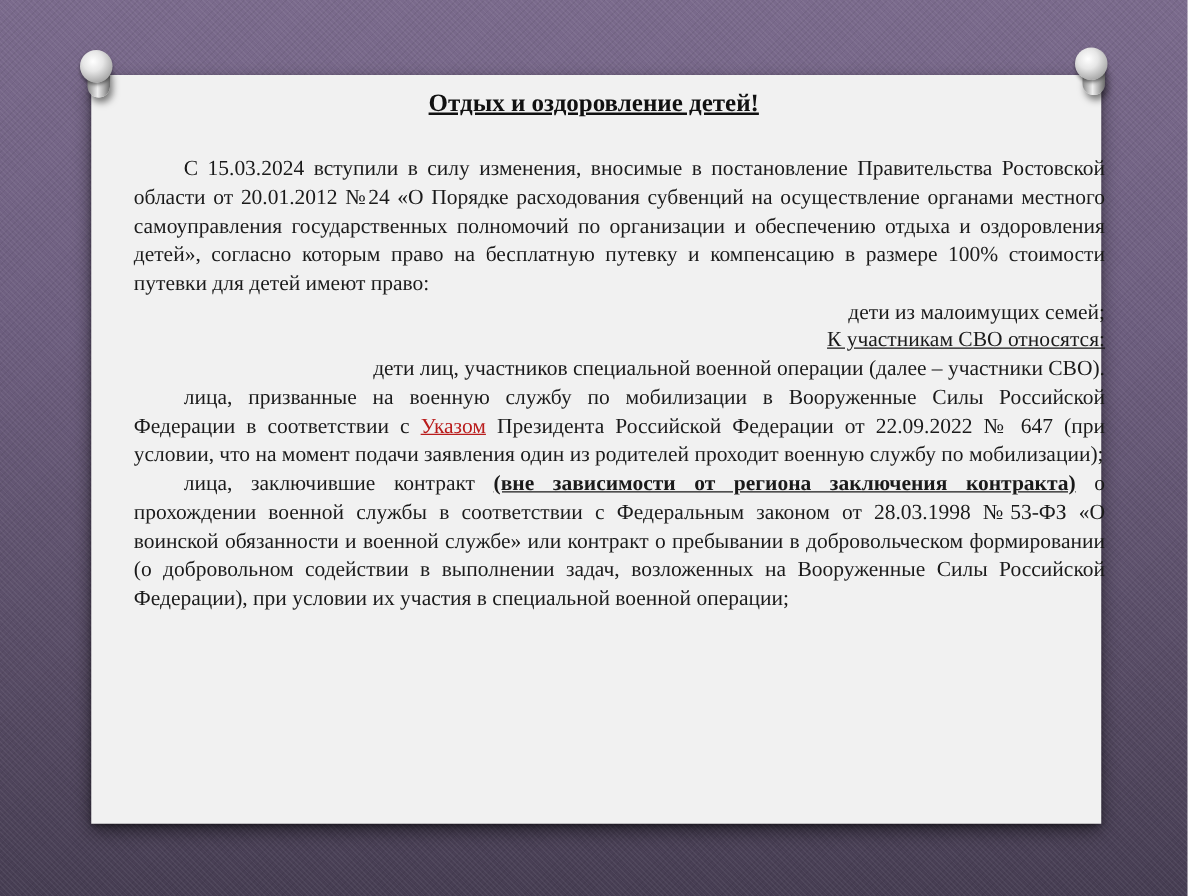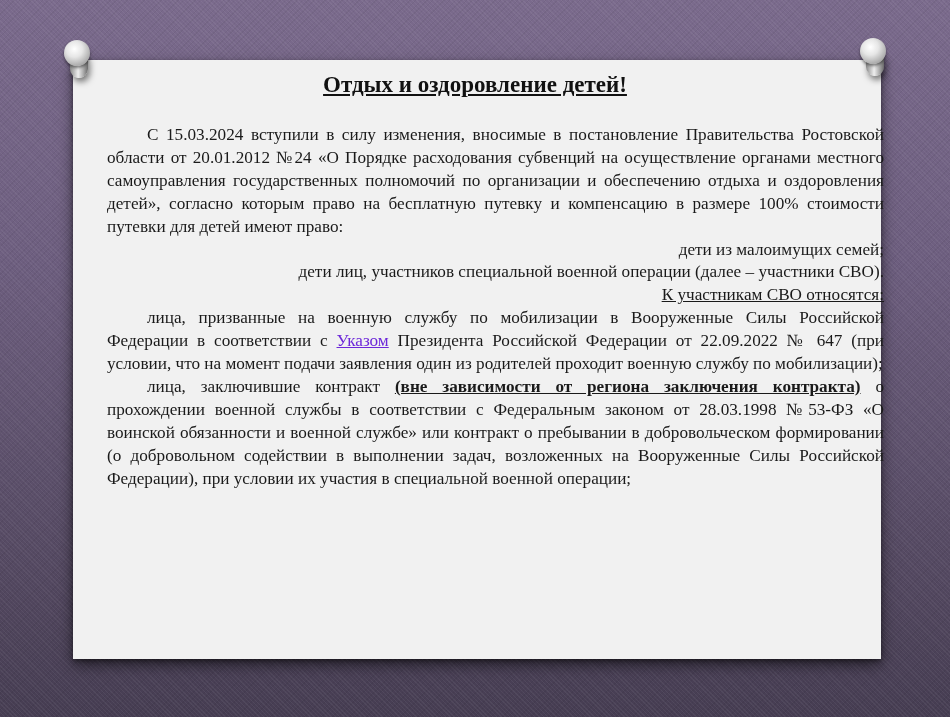--- a/index.html
+++ b/index.html
@@ -29,30 +29,30 @@
     .pin .neck {
       position:absolute; left:6px; top:16px; width:18px; height:22px; border-radius:0 0 9px 9px;
       background: linear-gradient(90deg, #8a8a8a 0%, #eeeeee 45%, #b5b5b5 70%, #6a6a6a 100%);
       box-shadow: 2px 4px 6px rgba(0,0,0,0.5);
     }
     .pin-left { left:64px; top:40px; }
     .pin-right { left:860px; top:38px; }
 
     .title {
       position:absolute; left:0; right:0; top:72px; text-align:center;
-      font-weight:bold; font-size:23px; color:#111; text-decoration:underline;
+      font-weight:bold; font-size:20px; color:#111; text-decoration:underline;
     }
     .content {
       position:absolute; left:107px; width:777px; top:124px;
       font-size:17.2px; line-height:22.9px; color:#1a1a1a; text-align:justify;
     }
     .content p { margin:0; text-indent:40px; }
     .content p.tight { text-align:right; }
     .u { text-decoration:underline; }
-    .link { color:#6d28d9; text-decoration:underline; }
+    .link { color:#b91c1c; text-decoration:underline; }
     .bu { font-weight:bold; text-decoration:underline; }
   </style>
 </head>
 <body>
 
 <div class="texture"></div>
 
 <div class="paper"></div>
 
 <div class="pin pin-left">
@@ -62,17 +62,17 @@
 <div class="pin pin-right">
   <div class="neck"></div>
   <div class="head"></div>
 </div>
 
 <div class="title">Отдых и оздоровление детей!</div>
 
 <div class="content">
   <p>С 15.03.2024 вступили в силу изменения, вносимые в постановление Правительства Ростовской области от 20.01.2012 №24 «О Порядке расходования субвенций на осуществление органами местного самоуправления государственных полномочий по организации и обеспечению отдыха и оздоровления детей», согласно которым право на бесплатную путевку и компенсацию в размере 100% стоимости путевки для детей имеют право:</p>
   <p class="tight">дети из малоимущих семей;</p>
+  <p class="tight"><span class="u">К участникам СВО относятся:</span></p>
   <p class="tight">дети лиц, участников специальной военной операции (далее – участники СВО).</p>
-  <p class="tight"><span class="u">К участникам СВО относятся:</span></p>
   <p><span>лица, призванные на военную службу по мобилизации в Вооруженные Силы Российской Федерации в соответствии с </span><a class="link">Указом</a><span> Президента Российской Федерации от 22.09.2022 № 647 (при условии, что на момент подачи заявления один из родителей проходит военную службу по мобилизации);</span></p>
   <p><span>лица, заключившие контракт </span><span class="bu">(вне зависимости от региона заключения контракта)</span><span> о прохождении военной службы в соответствии с Федеральным законом от 28.03.1998 №53-ФЗ «О воинской обязанности и военной службе» или  контракт о пребывании в добровольческом формировании (о добровольном содействии в выполнении задач, возложенных на Вооруженные Силы Российской Федерации), при условии их участия в  специальной военной операции;</span></p>
 </div>
 
 </body></html>

